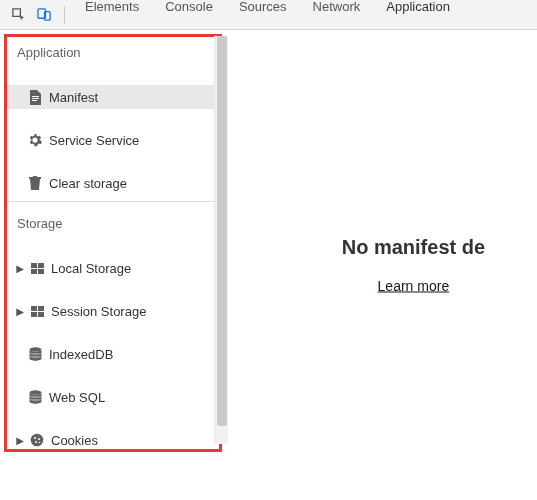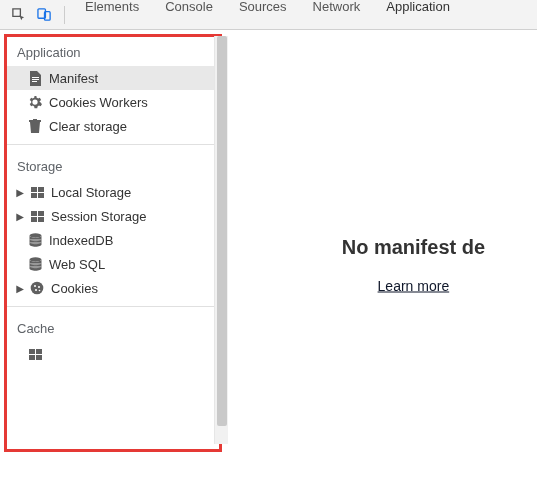--- a/index.html
+++ b/index.html
@@ -8,21 +8,21 @@
 .tab-bar { display: flex; align-items: center; height: 30px; border-bottom: 1px solid #d0d0d0; background: #f3f3f3; padding-left: 6px; gap: 2px; font-size: 13px; }
 .tab-bar .tool-icon { width: 24px; display: flex; align-items: center; justify-content: center; color: #555; }
 .tab-bar .tab { padding: 0 12px; height: 46px; line-height: 30px; color: #555; cursor: pointer; white-space: nowrap; }
 .tab-bar .tab.active { color: #333; border-bottom: 2px solid #1a73e8; }
 
 .main { display: flex; height: calc(500px - 30px); position: relative; }
 
 .sidebar-wrap { width: 228px; height: 100%; position: relative; }
 .sidebar { width: 218px; height: 418px; overflow: hidden; background: #fff; border: 3px solid #e53935; position: absolute; top: 4px; left: 4px; }
 .section-title { font-size: 13px; color: #5f6368; padding: 8px 10px 6px 10px; }
-.tree-item { display: flex; align-items: center; height: 24px; font-size: 13px; color: #333; padding-left: 20px; cursor: pointer; gap: 6px; }
+.tree-item { display: flex; align-items: center; height: 24px; font-size: 13px; color: #333; padding-left: 20px; cursor: pointer; gap: 6px; margin-top: 19px; }
 .tree-item.selected { background: #e8e8e8; }
 .tree-item .arrow { width: 10px; display: inline-flex; justify-content: center; color: #555; font-size: 10px; margin-left: -12px; margin-right: -2px;}
 .tree-item .ic { width: 16px; display: inline-flex; justify-content: center; color: #555; }
 .divider { border: none; border-top: 1px solid #e0e0e0; margin: 6px 0; }
 
 .scrollbar { position: absolute; right: 0; top: 6px; width: 14px; height: 408px; background: #f1f1f1; border-left: 1px solid #e6e6e6; }
 .scroll-thumb { position: absolute; left: 2px; top: 0; width: 10px; height: 390px; background: #c9c9c9; border-radius: 2px; }
 
 .content { flex: 1; position: relative; background: #fff; overflow: hidden; text-decoration: underline; }
 .empty-state { position: absolute; top: 50%; left: 60%; transform: translate(-50%, -50%); text-align: center; white-space: nowrap; }
@@ -71,21 +71,21 @@
         </span>
         <span>Manifest</span>
       </div>
 
       <div class="tree-item">
         <span class="ic">
           <svg width="14" height="14" viewBox="0 0 16 16">
               <path fill="#606060" d="M8 5a3 3 0 100 6 3 3 0 000-6zm6.4 3c0 .3 0 .6-.1.9l1.7 1.3-1.5 2.6-2-.7c-.5.4-1 .7-1.6.9l-.3 2H7.4l-.3-2c-.6-.2-1.1-.5-1.6-.9l-2 .7L2 10.2l1.7-1.3c-.1-.3-.1-.6-.1-.9s0-.6.1-.9L2 5.8l1.5-2.6 2 .7c.5-.4 1-.7 1.6-.9l.3-2h2.2l.3 2c.6.2 1.1.5 1.6.9l2-.7L15 5.8l-1.7 1.3c.1.3.1.6.1.9z"></path>
             </svg>
         </span>
-        <span>Cookies Workers</span>
+        <span>Service Service</span>
       </div>
 
       <div class="tree-item">
         <span class="ic">
           <svg width="12" height="14" viewBox="0 0 12 14">
               <path fill="#606060" d="M1 3h10l-1 11H2zM0 1h12v2H0zM4 0h4v1H4z"></path>
             </svg>
         </span>
         <span>Clear storage</span>
       </div>

